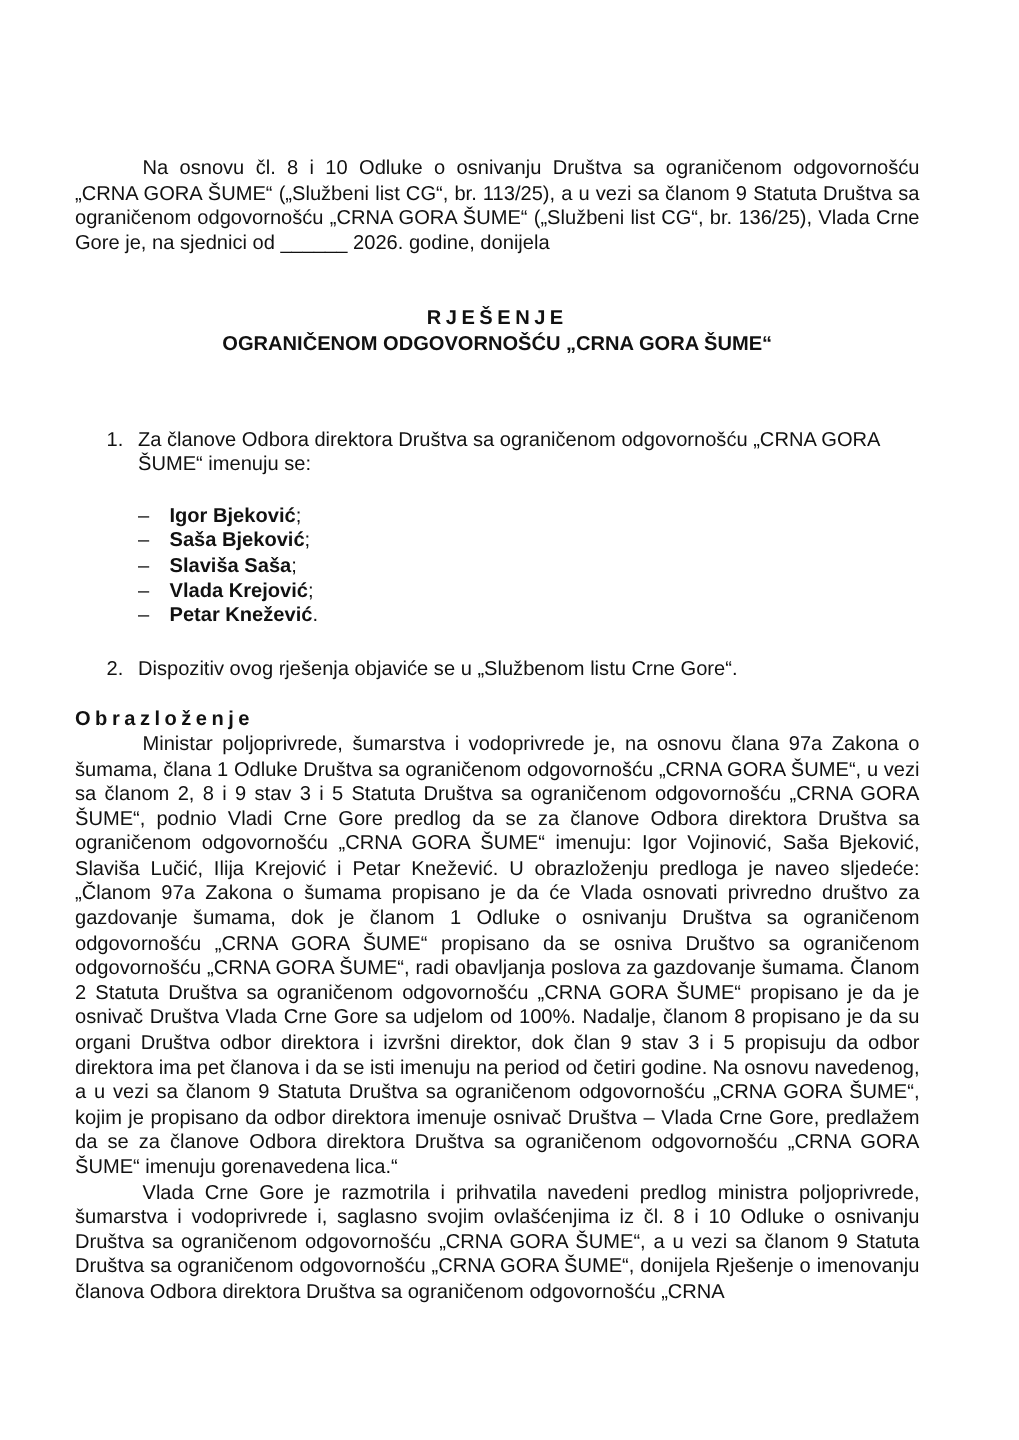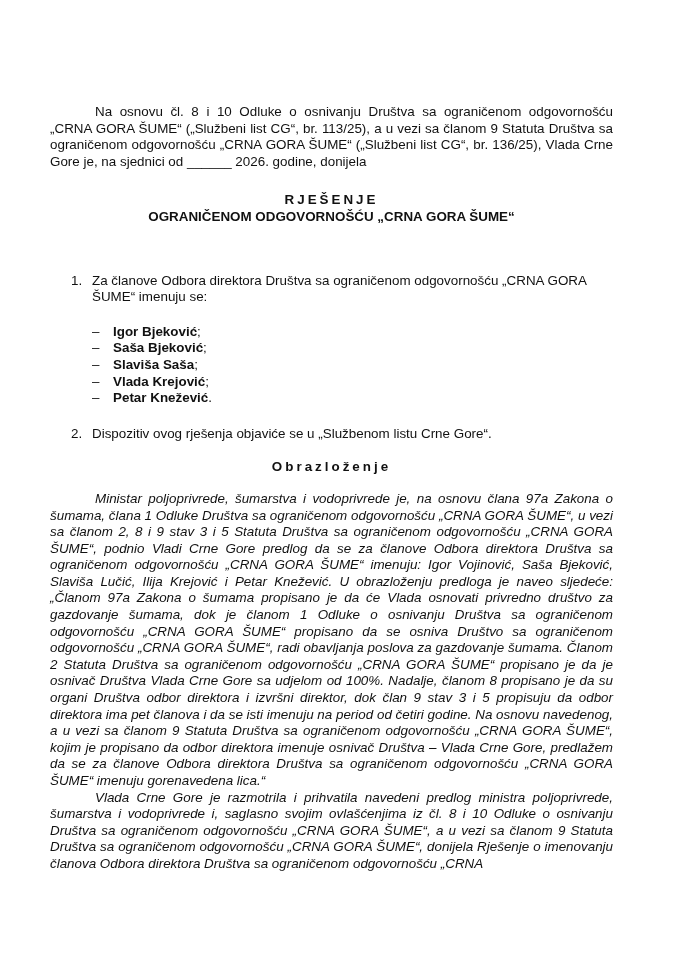--- a/index.html
+++ b/index.html
@@ -1,31 +1,31 @@
 <!DOCTYPE html>
 <html><head>
 <meta charset="utf-8">
 <style>
   html, body { margin:0; padding:0; background:#ffffff; }
   body { width:679px; height:960px; position:relative; overflow:hidden;
          font-family:"Liberation Sans", sans-serif; color:#111111; font-size:13.4px; }
   .page { position:absolute; left:50px; top:104px; width:563px; }
   .p { text-align:justify; line-height:16.6px; margin:0; text-indent:45px; }
-  .title-block { text-align:center; font-weight:bold; line-height:16.6px; margin-top:22px; }
+  .title-block { text-align:center; font-weight:bold; line-height:16.6px; margin-top:34px; }
   .title-main { letter-spacing:3px; }
   .numbered { position:relative; padding-left:42px; line-height:16.6px; text-align:left; }
   .num { position:absolute; left:21px; top:0; }
   .item1 { margin-top:47px; }
   .names { list-style:none; margin:18px 0 0 0; padding:0; }
   .names li { position:relative; padding-left:63px; line-height:16.6px; font-weight:bold; }
   .names .dash { position:absolute; left:42px; font-weight:normal; }
   .names .sep { font-weight:normal; }
   .item2 { margin-top:19px; }
-  .subhead { text-align:center; font-weight:bold; letter-spacing:3px; margin-top:17px; line-height:16.6px; }
-  .reason { margin-top:15px;font-style:italic; }
+  .subhead { font-weight:bold; letter-spacing:3px; margin-top:17px; line-height:16.6px; }
+  .reason { margin-top:0; }
 </style>
 </head>
 <body>
 
 <div class="page">
   <p class="p">Na osnovu čl. 8 i 10 Odluke o osnivanju Društva sa ograničenom odgovornošću „CRNA GORA ŠUME“ („Službeni list CG“, br. 113/25), a u vezi sa članom 9 Statuta Društva sa ograničenom odgovornošću „CRNA GORA ŠUME“ („Službeni list CG“, br. 136/25), Vlada Crne Gore je, na sjednici od ______ 2026. godine, donijela</p>
 
   <div class="title-block">
     <div class="title-main">RJEŠENJE</div>
     <div>OGRANIČENOM ODGOVORNOŠĆU „CRNA GORA ŠUME“</div>

